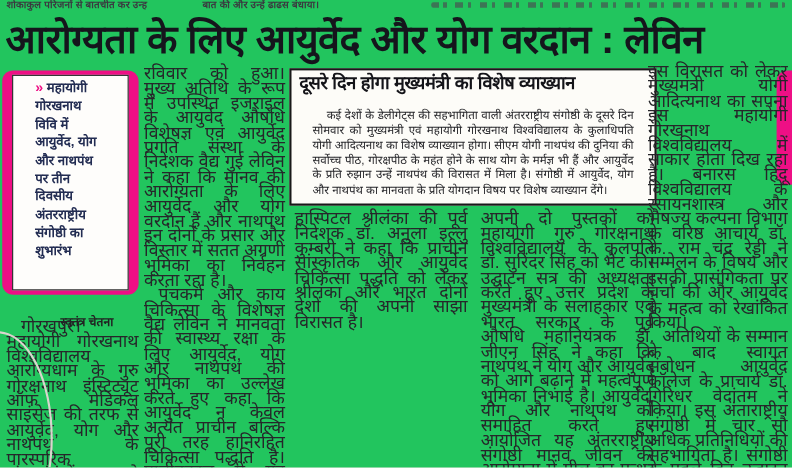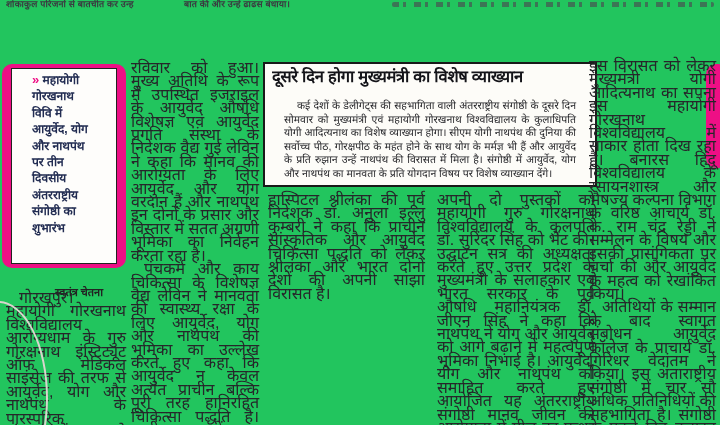--- a/index.html
+++ b/index.html
@@ -97,20 +97,21 @@
 <body>
 
 <div class="page">
 
   <div class="top-strip">
     <span class="top-frag frag-a">शोकाकुल परिजनों से बातचीत कर उन्ह</span>
     <span class="top-frag frag-b">बात की और उन्हें ढाढस बंधाया।</span>
     <span class="frag-cropmarks"></span>
   </div>
 
+  <div class="headline">आरोग्यता के लिए आयुर्वेद और योग वरदान : लेविन</div>
 
   <div class="hl-outer">
     <div class="hl-inner">
       <p class="hl-item"><span class="hl-bullet">»</span> <span>महायोगी गोरखनाथ विवि में आयुर्वेद, योग और नाथपंथ पर तीन दिवसीय अंतरराष्ट्रीय संगोष्ठी का शुभारंभ</span></p>
     </div>
   </div>
 
   <div class="pink-sliver"></div>
 
   <div class="byline">स्वतंत्र चेतना</div>

